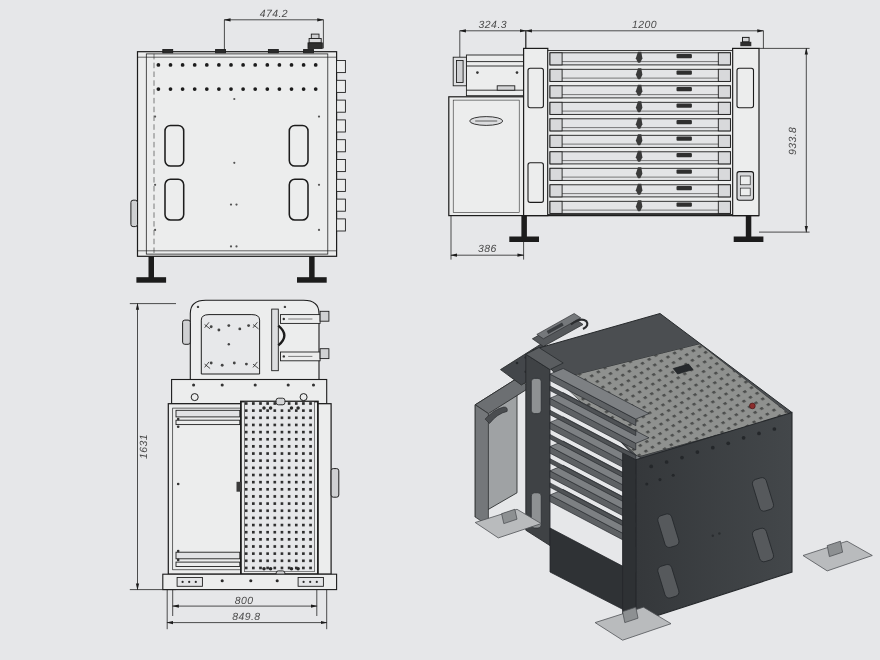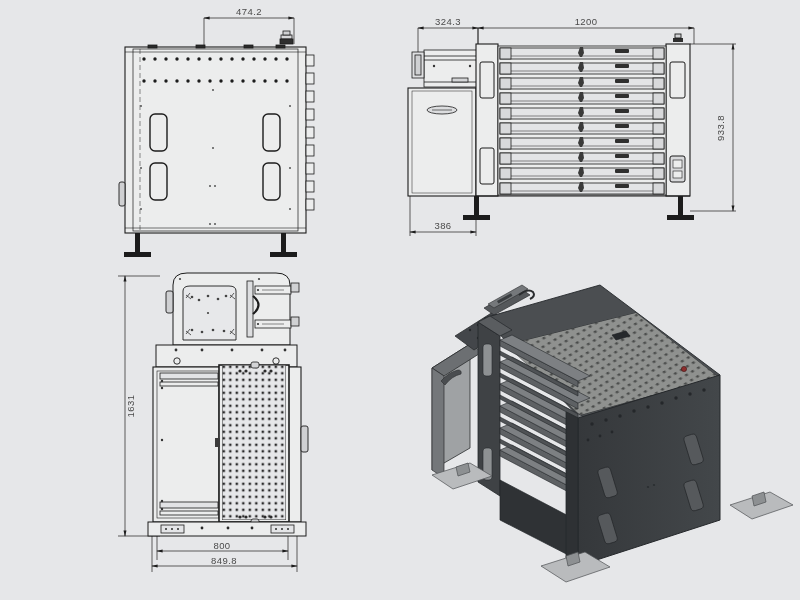--- a/index.html
+++ b/index.html
@@ -1,21 +1,21 @@
 <!DOCTYPE html>
 <html><head>
 <meta charset="utf-8">
 <style>
   html,body{margin:0;padding:0;}
   body{
     width:800px;height:600px;overflow:hidden;
     background:#e6e7e9;
     font-family:"Liberation Sans",sans-serif;
   }
-  #sheet{position:relative;width:800px;height:600px;}
+  #sheet{position:relative;width:800px;height:600px;font-style:italic;}
   svg{display:block;}
   .dimtxt{
     font-family:"Liberation Sans",sans-serif;
     font-size:9.5px;
     fill:#4a4a4a;
     letter-spacing:.4px;
   }
 </style>
 </head>
 <body>

